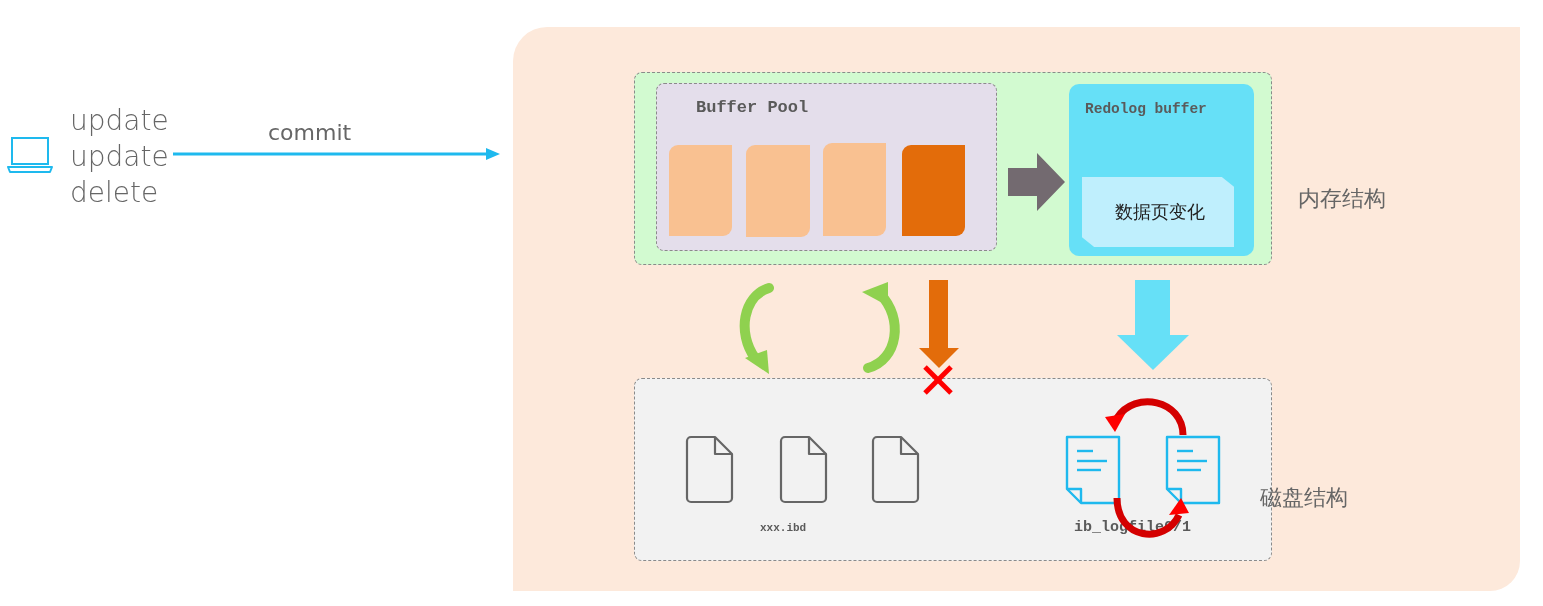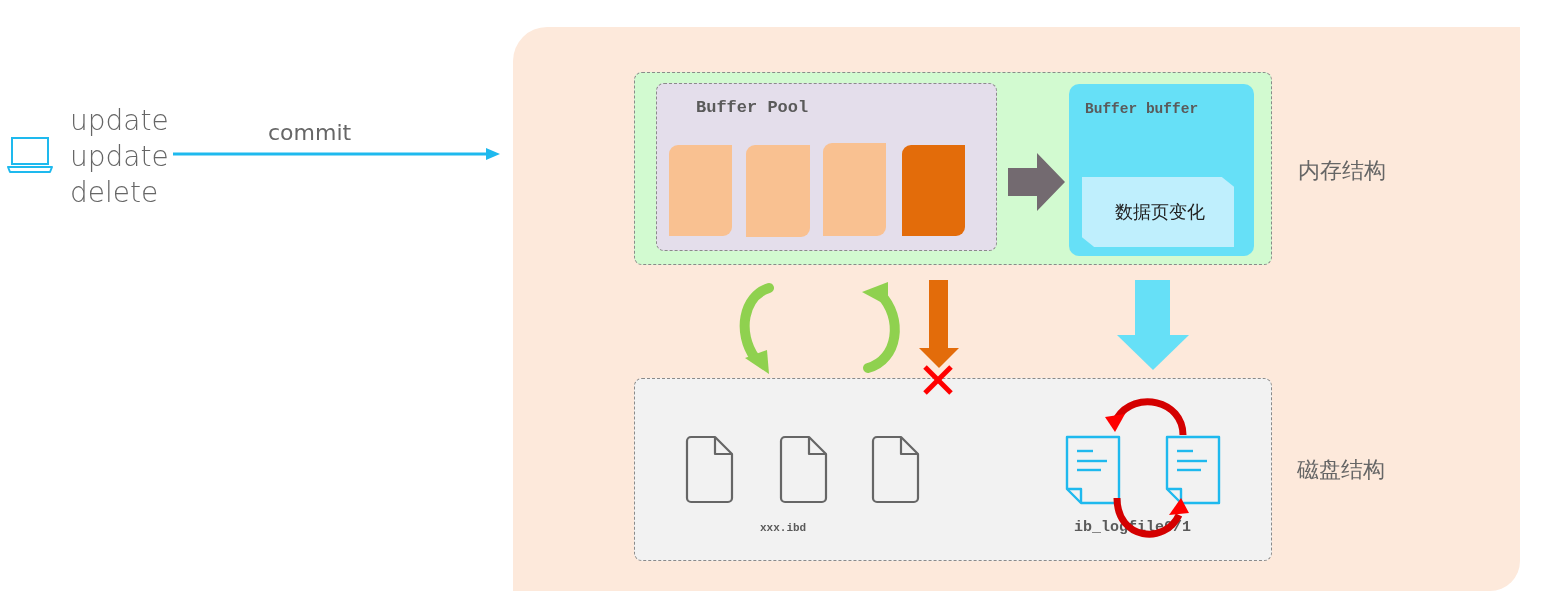--- a/index.html
+++ b/index.html
@@ -51,23 +51,23 @@
     .redo-inner {
       left: 1082px; top: 177px; width: 152px; height: 70px;
       background: #bfeffd;
       clip-path: polygon(0 0, 92% 0, 100% 14%, 100% 100%, 8% 100%, 0 86%);
     }
     .redo-inner-text {
       left: 1082px; top: 200px; width: 156px; text-align: center;
       font-size: 18px; color: #222222;
     }
 
-    .side-label { color: #666666; font-size: 22px; }
+    .side-label { color: #666666; font-size: 22px; margin-top: 28px; }
     .mem-label { left: 1298px; top: 156px; }
-    .disk-label { left: 1297px; top: 455px; }
+    .disk-label { left: 1260px; top: 455px; }
 
     .disk-box {
       left: 634px; top: 378px; width: 638px; height: 183px;
       background: #f2f2f2; border: 1.5px dashed #8a8a8a; border-radius: 8px; box-sizing: border-box;
     }
     .ibd-label {
       left: 760px; top: 522px;
       font-family: "Liberation Mono", monospace; font-weight: bold; font-size: 11px; color: #5a5a5a;
     }
     .log-label {
@@ -105,21 +105,21 @@
 <div class="page-block" style="left:669px;top:145px;width:63px;height:91px;border-radius:9px 0 9px 0;"></div>
 <div class="page-block" style="left:746px;top:145px;width:64px;height:92px;border-radius:9px 0 9px 0;"></div>
 <div class="page-block" style="left:823px;top:143px;width:63px;height:93px;border-radius:9px 0 9px 0;"></div>
 <div class="page-block dirty" style="left:902px;top:145px;width:63px;height:91px;border-radius:9px 0 9px 0;"></div>
 
 <svg class="abs" style="left:1005px;top:150px" width="62" height="65" viewBox="0 0 62 65">
   <polygon points="3,18 32,18 32,3 60,32 32,61 32,46 3,46" fill="#736a70"></polygon>
 </svg>
 
 <div class="abs redo-box"></div>
-<div class="abs redo-title">Buffer buffer</div>
+<div class="abs redo-title">Redolog buffer</div>
 <div class="abs redo-inner"></div>
 <div class="abs redo-inner-text">数据页变化</div>
 
 <div class="abs side-label mem-label">内存结构</div>
 
 <div class="abs disk-box"></div>
 <div class="abs side-label disk-label">磁盘结构</div>
 
 <svg class="abs" style="left:685px;top:434px" width="50" height="72" viewBox="0 0 50 72">
   <path d="M6 3 H30 L47 20 V64 a4 4 0 0 1 -4 4 H6 a4 4 0 0 1 -4 -4 V7 a4 4 0 0 1 4 -4 Z" fill="none" stroke="#666" stroke-width="2.2" stroke-linejoin="round"></path>

